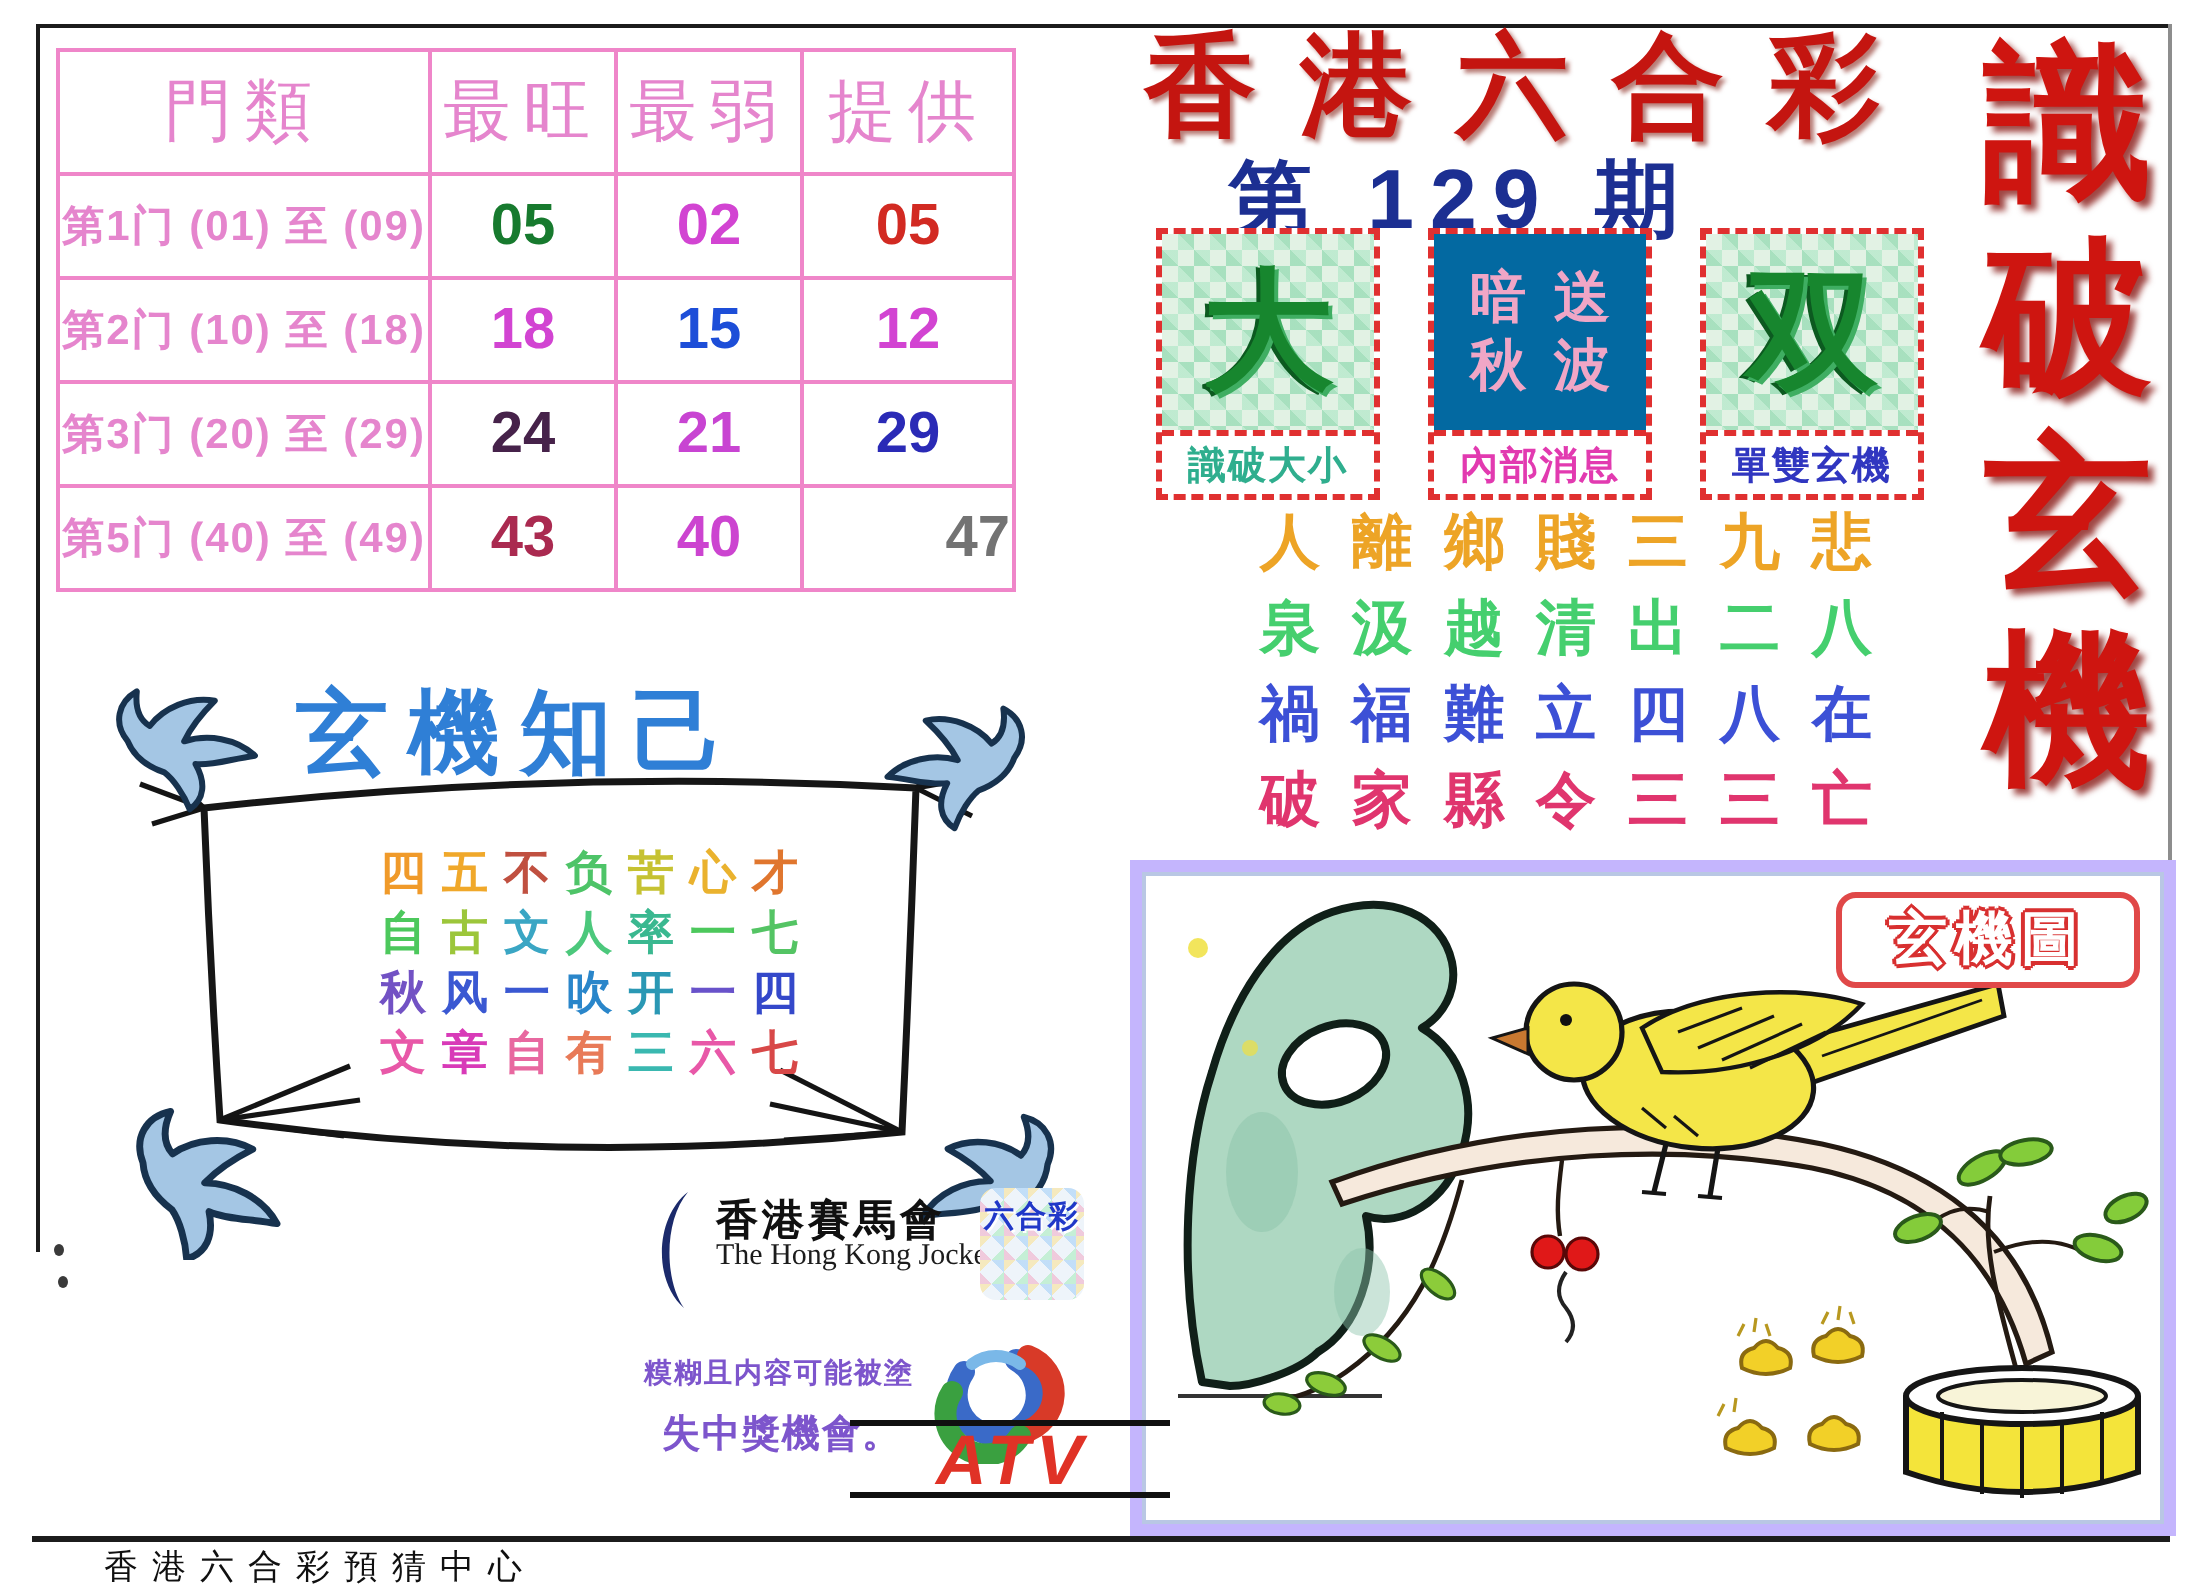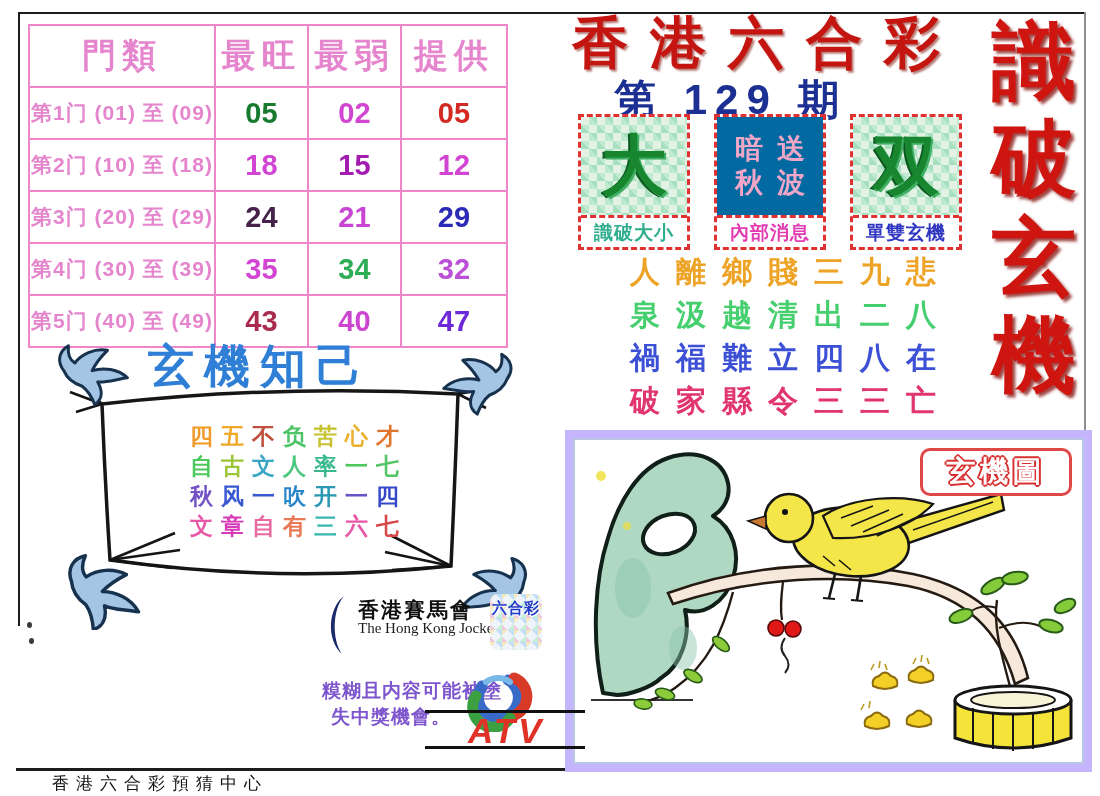--- a/index.html
+++ b/index.html
@@ -10,21 +10,21 @@
   
   .frame{background:#1c1c1c;}
   .frame.right{background:#8d8d8d;}
 
   
   .wm-top{left:16px;top:4px;font-size:22px;color:#141414;letter-spacing:1px;}
 
   
   .cat-table{left:28px;top:24px;width:478px;border-collapse:collapse;table-layout:fixed;}
   .cat-table td,.cat-table th{border:2px solid #ef86c9;background:#fff;}
-  .cat-table th{height:58px;font-size:34px;font-weight:bold;color:#e585cd;letter-spacing:6px;}
+  .cat-table th{height:58px;font-size:34px;font-weight:normal;color:#e585cd;letter-spacing:6px;}
   .cat-table td{height:48px;text-align:center;}
   .cat-table td.lbl{font-size:21px;color:#e585cd;font-weight:bold;letter-spacing:1px;}
   .cat-table td.num{font-size:29px;font-weight:bold;}
 
   
   .banner-title{left:148px;top:336px;width:300px;font-size:46px;font-weight:bold;
     color:#2f7fd6;letter-spacing:10px;}
   .banner-poem{left:152px;top:421px;width:285px;text-align:center;}
   .banner-poem .pline{height:30px;line-height:30px;font-size:23px;font-weight:bold;}
   .banner-poem .pchar{display:inline-block;margin:0 4px;}
@@ -57,41 +57,41 @@
   
   .rpoem{left:578px;top:250px;width:374px;text-align:right;}
   .rpoem .rline{height:43px;line-height:43px;font-size:30px;font-weight:bold;letter-spacing:16px;}
 
   
   .vtitle{left:982px;top:12px;width:104px;text-align:center;}
   .vtitle .vchar{font-size:84px;line-height:98px;font-weight:bold;
     text-shadow:3px 3px 3px rgba(128,10,5,.75);}
 
   
-  .panel{left:565px;top:430px;width:511px;height:326px;border:8px solid #c4b5fd;
+  .panel{left:565px;top:430px;width:511px;height:326px;border:6px solid #c4b5fd;
     box-shadow:inset 0 0 0 2px #b9c7e4;background:#fff;}
   .panel-label{position:absolute;right:12px;top:10px;width:146px;height:42px;
     border:3px solid #e04848;border-radius:10px;display:flex;align-items:center;justify-content:center;
     font-size:29px;font-weight:bold;letter-spacing:4px;color:#fff;background:#fff;
     text-shadow:-2px 0 #d83030,2px 0 #d83030,0 -2px #d83030,0 2px #d83030,
       -1px -1px #d83030,1px 1px #d83030,-1px 1px #d83030,1px -1px #d83030;}
 
   
   .hkjc-cn{left:358px;top:596px;font-size:21px;font-weight:bold;color:#101010;letter-spacing:2px;}
   .hkjc-en{left:358px;top:620px;font-size:15px;color:#1c1c1c;font-family:"Liberation Serif",serif;}
   .badge{left:490px;top:594px;width:52px;height:56px;border-radius:8px;
     background:
       linear-gradient(45deg, rgba(240,160,190,.5) 25%, transparent 25%, transparent 75%, rgba(150,200,245,.5) 75%),
       linear-gradient(135deg, rgba(250,225,150,.6) 25%, transparent 25%, transparent 75%, rgba(170,235,190,.6) 75%),
       #eef4fa;
     background-size:12px 12px;display:flex;align-items:flex-start;justify-content:center;}
   .badge span{font-size:15px;font-weight:bold;color:#2038c8;margin-top:5px;letter-spacing:1px;
     text-shadow:1px 1px 0 #fff;}
 
-  .disc1{left:322px;top:678px;font-size:19px;font-weight:bold;color:#7d55cc;letter-spacing:1px;}
+  .disc1{left:322px;top:678px;font-size:14px;font-weight:bold;color:#7d55cc;letter-spacing:1px;}
   .disc2{left:331px;top:704px;font-size:19px;font-weight:bold;color:#7d55cc;letter-spacing:1px;}
 
   
   .atv-line{background:#101010;height:3px;width:160px;left:425px;}
   .atv-text{left:468px;top:711px;font-size:35px;font-weight:bold;font-style:italic;
     color:#e03226;letter-spacing:3px;}
 
   
   .wm-bottom{left:8px;top:690px;font-size:74px;font-weight:bold;white-space:nowrap;z-index:40;}
   .footer-txt{left:52px;top:772px;font-size:17px;color:#101010;letter-spacing:7px;z-index:41;}
@@ -125,40 +125,34 @@
     <tbody>
         <tr>
           <td class="lbl">第1门 (01) 至 (09)</td>
           <td class="num" style="color: rgb(23, 122, 46);">05</td>
           <td class="num" style="color: rgb(210, 68, 210); margin-top: 36px;">02</td>
           <td class="num" style="color: rgb(210, 42, 34); border-radius: 11px;">05</td>
         </tr>
         <tr>
           <td class="lbl">第2门 (10) 至 (18)</td>
           <td class="num" style="color: rgb(210, 68, 210);">18</td>
-          <td class="num" style="color: #a21caf; margin-left: 41px;">15</td>
+          <td class="num" style="color: #1d4ed8; margin-left: 41px;">15</td>
           <td class="num" style="color: rgb(210, 68, 210);">12</td>
         </tr>
         <tr>
           <td class="lbl">第3门 (20) 至 (29)</td>
           <td class="num" style="color: rgb(70, 34, 74);">24</td>
           <td class="num" style="color: rgb(200, 68, 210);">21</td>
           <td class="num" style="color: rgb(42, 42, 182);">29</td>
         </tr>
         <tr>
-          <td class="lbl">第4门 (30) 至 (39)</td>
-          <td class="num" style="color: rgb(210, 68, 210);">35</td>
-          <td class="num" style="color: rgb(47, 174, 87);">34</td>
-          <td class="num" style="color: rgb(188, 80, 214);">32</td>
-        </tr>
-        <tr>
           <td class="lbl">第5门 (40) 至 (49)</td>
           <td class="num" style="color: rgb(170, 42, 80);">43</td>
           <td class="num" style="color: rgb(204, 68, 208);">40</td>
-          <td class="num" style="color: #6d28d9;">47</td>
+          <td class="num" style="color: #737373; text-align: right;">47</td>
         </tr>
       </tbody>
   </table>
 
   <svg class="abs" style="left:40px;top:330px;" width="500" height="300" viewBox="0 0 500 300">
     <defs>
       <path id="bird" d="M8,28 C2,18 6,8 16,4 C14,12 15,18 20,22 C28,14 42,10 54,14 C46,20 40,26 36,32 C48,30 62,34 70,44 C58,44 48,46 40,44 C44,54 42,62 34,66 C32,58 28,50 24,46 C16,42 10,36 8,28 Z" fill="#a4c6e4" stroke="#17324e" stroke-width="3" stroke-linejoin="round"></path>
     </defs>
 
     <path d="M62,74 Q240,54 418,64 Q415,150 411,236 Q240,254 70,230 Q65,152 62,74 Z" fill="#ffffff" stroke="#161616" stroke-width="3.5"></path>

